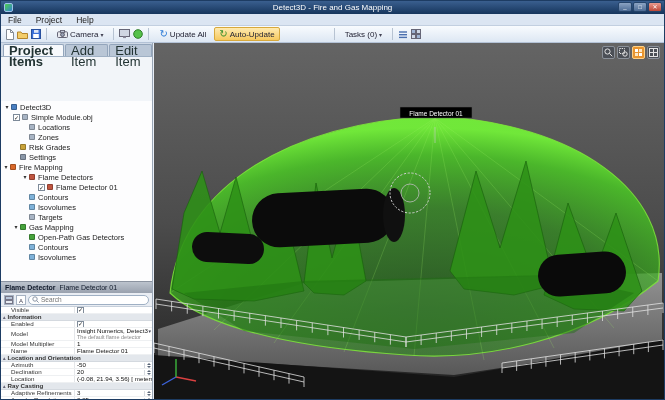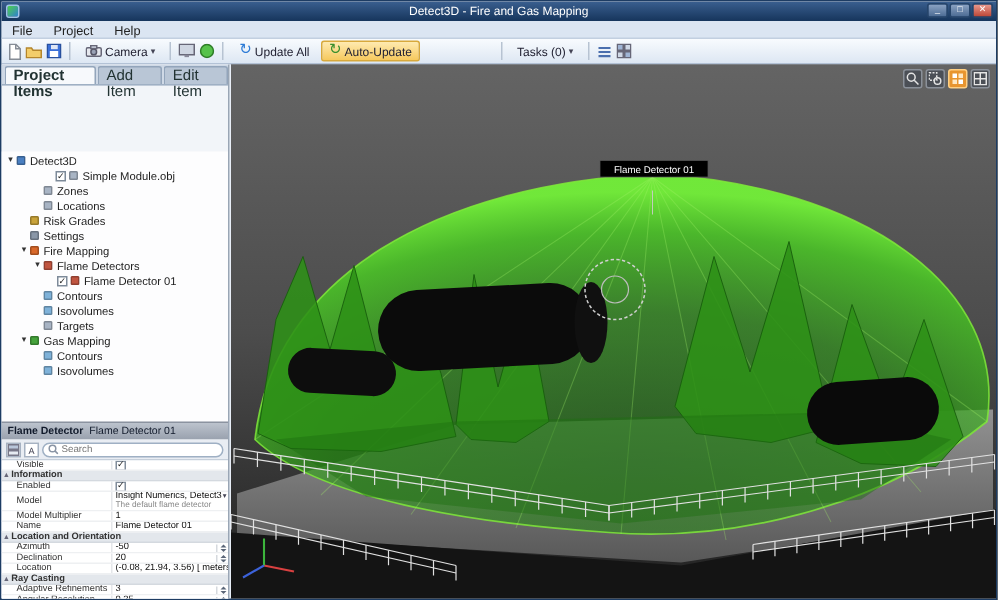--- a/index.html
+++ b/index.html
@@ -36,21 +36,21 @@
   .dd-arrow { font-size:6px; color:#445; }
   .refresh-glyph { color:#2d7bd6; font-size:10px; line-height:10px; }
   .refresh-glyph.green { color:#3a8f2d; }
   .tb-space { width:46px; flex:0 0 46px; }
 
   
   .leftpanel { position:absolute; top:42px; left:0; width:152px; bottom:0;
     background:#f2f5f9; display:flex; flex-direction:column; border-right:1px solid #9aa6b5; }
   .tabs { height:14px; background:#cfd9e6; border-bottom:1px solid #9fb0c4;
     display:flex; align-items:flex-end; gap:1px; padding-left:2px; flex:0 0 14px; }
-  .tab { font-size:10px; height:12px; line-height:11px; padding:0 5px;
+  .tab { font-size:13px; height:12px; line-height:11px; padding:0 5px;
     background:#b9c6d6; border:1px solid #93a5bb; border-bottom:none; border-radius:2px 2px 0 0; color:#233; }
   .tab.active { background:#f7f9fc; font-weight:bold; }
 
   .tree { height:180px; flex:0 0 180px; background:#fdfdfe; overflow:hidden; padding-top:1px;margin-top:44px; }
   .tree-row { height:10px; display:flex; align-items:center; font-size:7.5px; color:#1c1c1c; white-space:nowrap; }
   .expander { width:8px; flex:0 0 8px; font-size:6px; color:#333; text-align:center; line-height:10px; }
   .tcb { width:7px; height:7px; flex:0 0 7px; border:1px solid #7d8a99; background:#fff;
     font-size:6px; line-height:6px; text-align:center; color:#222; margin-right:2px; }
   .ticon { width:6px; height:6px; flex:0 0 6px; border-radius:1px; margin-right:3px; border:1px solid rgba(0,0,0,.25); }
   .tlabel { overflow:hidden; }
@@ -209,47 +209,47 @@
         <span class="tab active">Project Items</span>
         <span class="tab">Add Item</span>
         <span class="tab">Edit Item</span>
       </div>
     <div class="tree" id="tree">
         <div class="tree-row" style="padding-left: 2px;">
           <span class="expander">▾</span>
           <span class="ticon" style="background: rgb(74, 127, 193);"></span>
           <span class="tlabel">Detect3D</span>
         </div>
-        <div class="tree-row" style="padding-left: 28px;">
+        <div class="tree-row" style="padding-left: 4px;">
           <span class="expander"></span>
           <span class="tcb">✓</span>
           <span class="ticon" style="background: rgb(168, 180, 196);"></span>
           <span class="tlabel">Simple Module.obj</span>
         </div>
         <div class="tree-row" style="padding-left: 20px;">
           <span class="expander"></span>
           <span class="ticon" style="background: rgb(168, 180, 196);"></span>
+          <span class="tlabel">Locations</span>
+        </div>
+        <div class="tree-row" style="padding-left: 20px;">
+          <span class="expander"></span>
+          <span class="ticon" style="background: rgb(168, 180, 196);"></span>
           <span class="tlabel">Zones</span>
-        </div>
-        <div class="tree-row" style="padding-left: 20px;">
-          <span class="expander"></span>
-          <span class="ticon" style="background: rgb(168, 180, 196);"></span>
-          <span class="tlabel">Locations</span>
         </div>
         <div class="tree-row" style="padding-left: 11px;">
           <span class="expander"></span>
           <span class="ticon" style="background: rgb(201, 163, 58);"></span>
           <span class="tlabel">Risk Grades</span>
         </div>
         <div class="tree-row" style="padding-left: 11px; text-align: center;">
           <span class="expander"></span>
           <span class="ticon" style="background: rgb(138, 151, 168);"></span>
           <span class="tlabel">Settings</span>
         </div>
-        <div class="tree-row" style="padding-left: 11px;">
+        <div class="tree-row" style="padding-left: 1px;">
           <span class="expander">▾</span>
           <span class="ticon" style="background: rgb(217, 104, 42);"></span>
           <span class="tlabel">Fire Mapping</span>
         </div>
         <div class="tree-row" style="padding-left: 20px;">
           <span class="expander">▾</span>
           <span class="ticon" style="background: rgb(192, 85, 64);"></span>
           <span class="tlabel">Flame Detectors</span>
         </div>
         <div class="tree-row" style="padding-left: 29px;">
@@ -270,20 +270,25 @@
         </div>
         <div class="tree-row" style="padding-left: 20px;">
           <span class="expander"></span>
           <span class="ticon" style="background: rgb(168, 180, 196);"></span>
           <span class="tlabel">Targets</span>
         </div>
         <div class="tree-row" style="padding-left: 11px;">
           <span class="expander">▾</span>
           <span class="ticon" style="background: rgb(70, 163, 60);"></span>
           <span class="tlabel">Gas Mapping</span>
+        </div>
+        <div class="tree-row" style="padding-left: 20px;">
+          <span class="expander"></span>
+          <span class="ticon" style="background: rgb(70, 163, 60);"></span>
+          <span class="tlabel">Open-Path Gas Detectors</span>
         </div>
         <div class="tree-row" style="padding-left: 20px;">
           <span class="expander"></span>
           <span class="ticon" style="background: rgb(127, 178, 217);"></span>
           <span class="tlabel">Contours</span>
         </div>
         <div class="tree-row" style="padding-left: 20px;">
           <span class="expander"></span>
           <span class="ticon" style="background: rgb(127, 178, 217);"></span>
           <span class="tlabel">Isovolumes</span>

